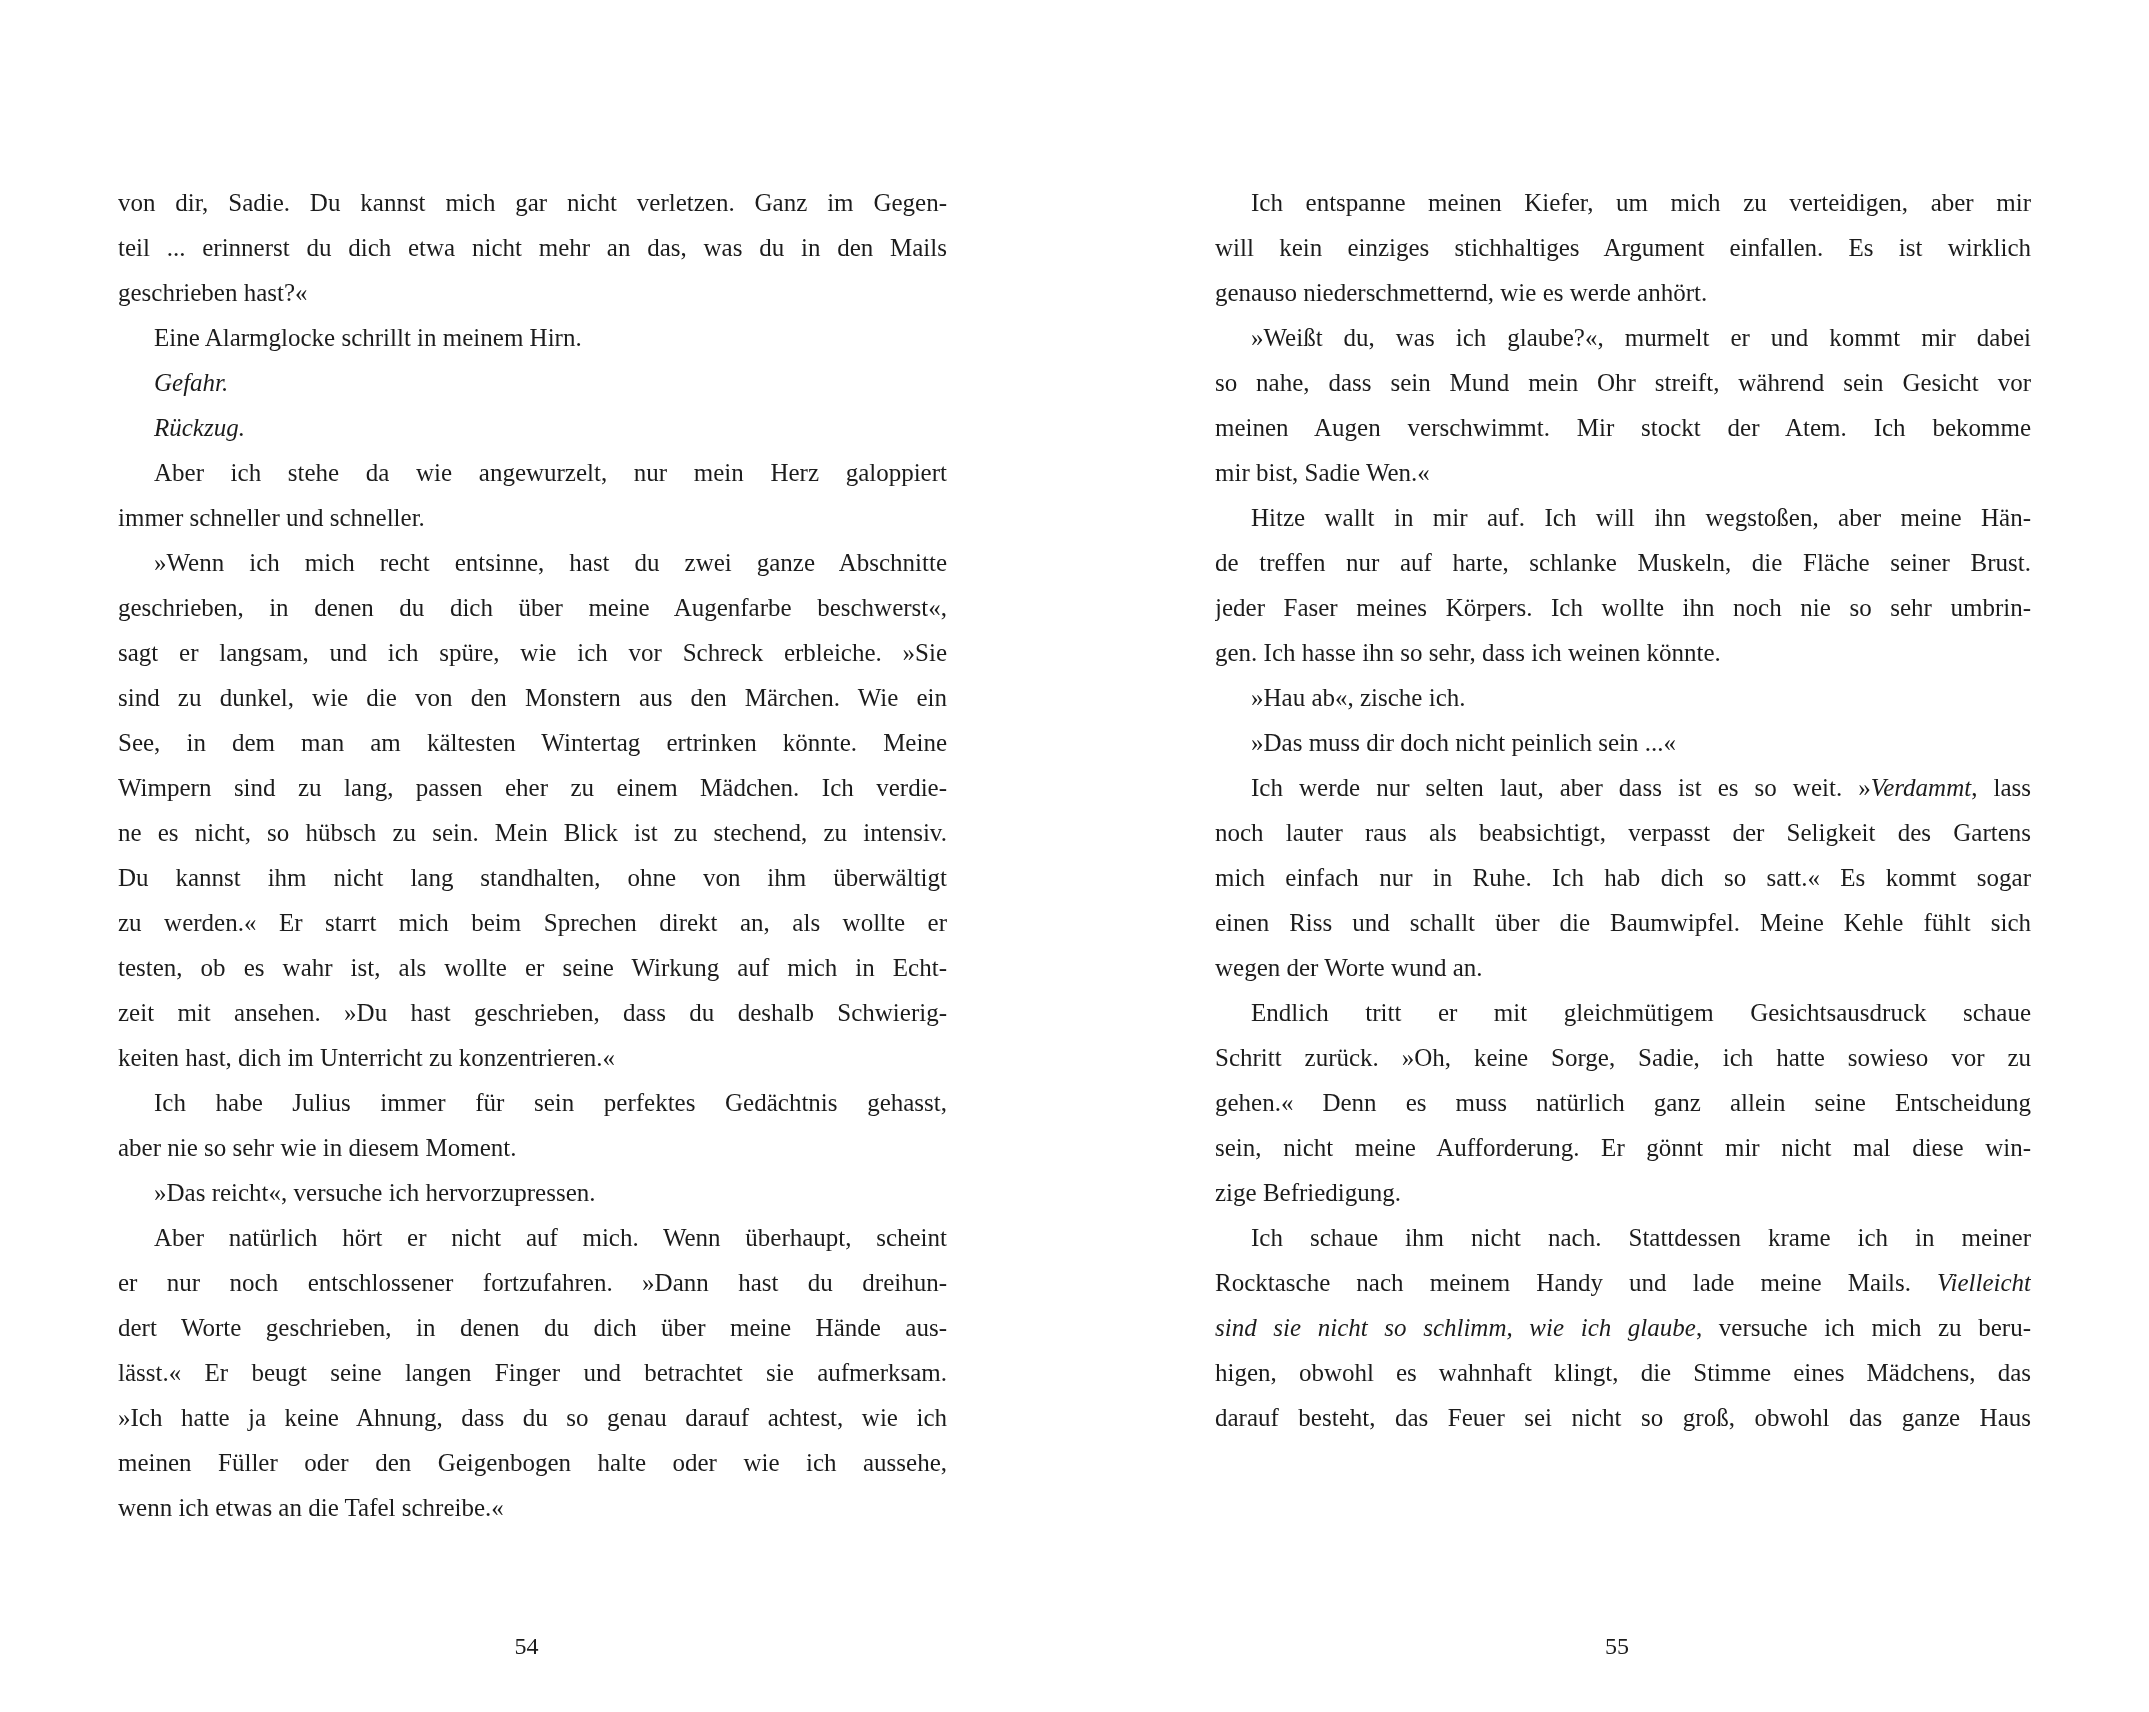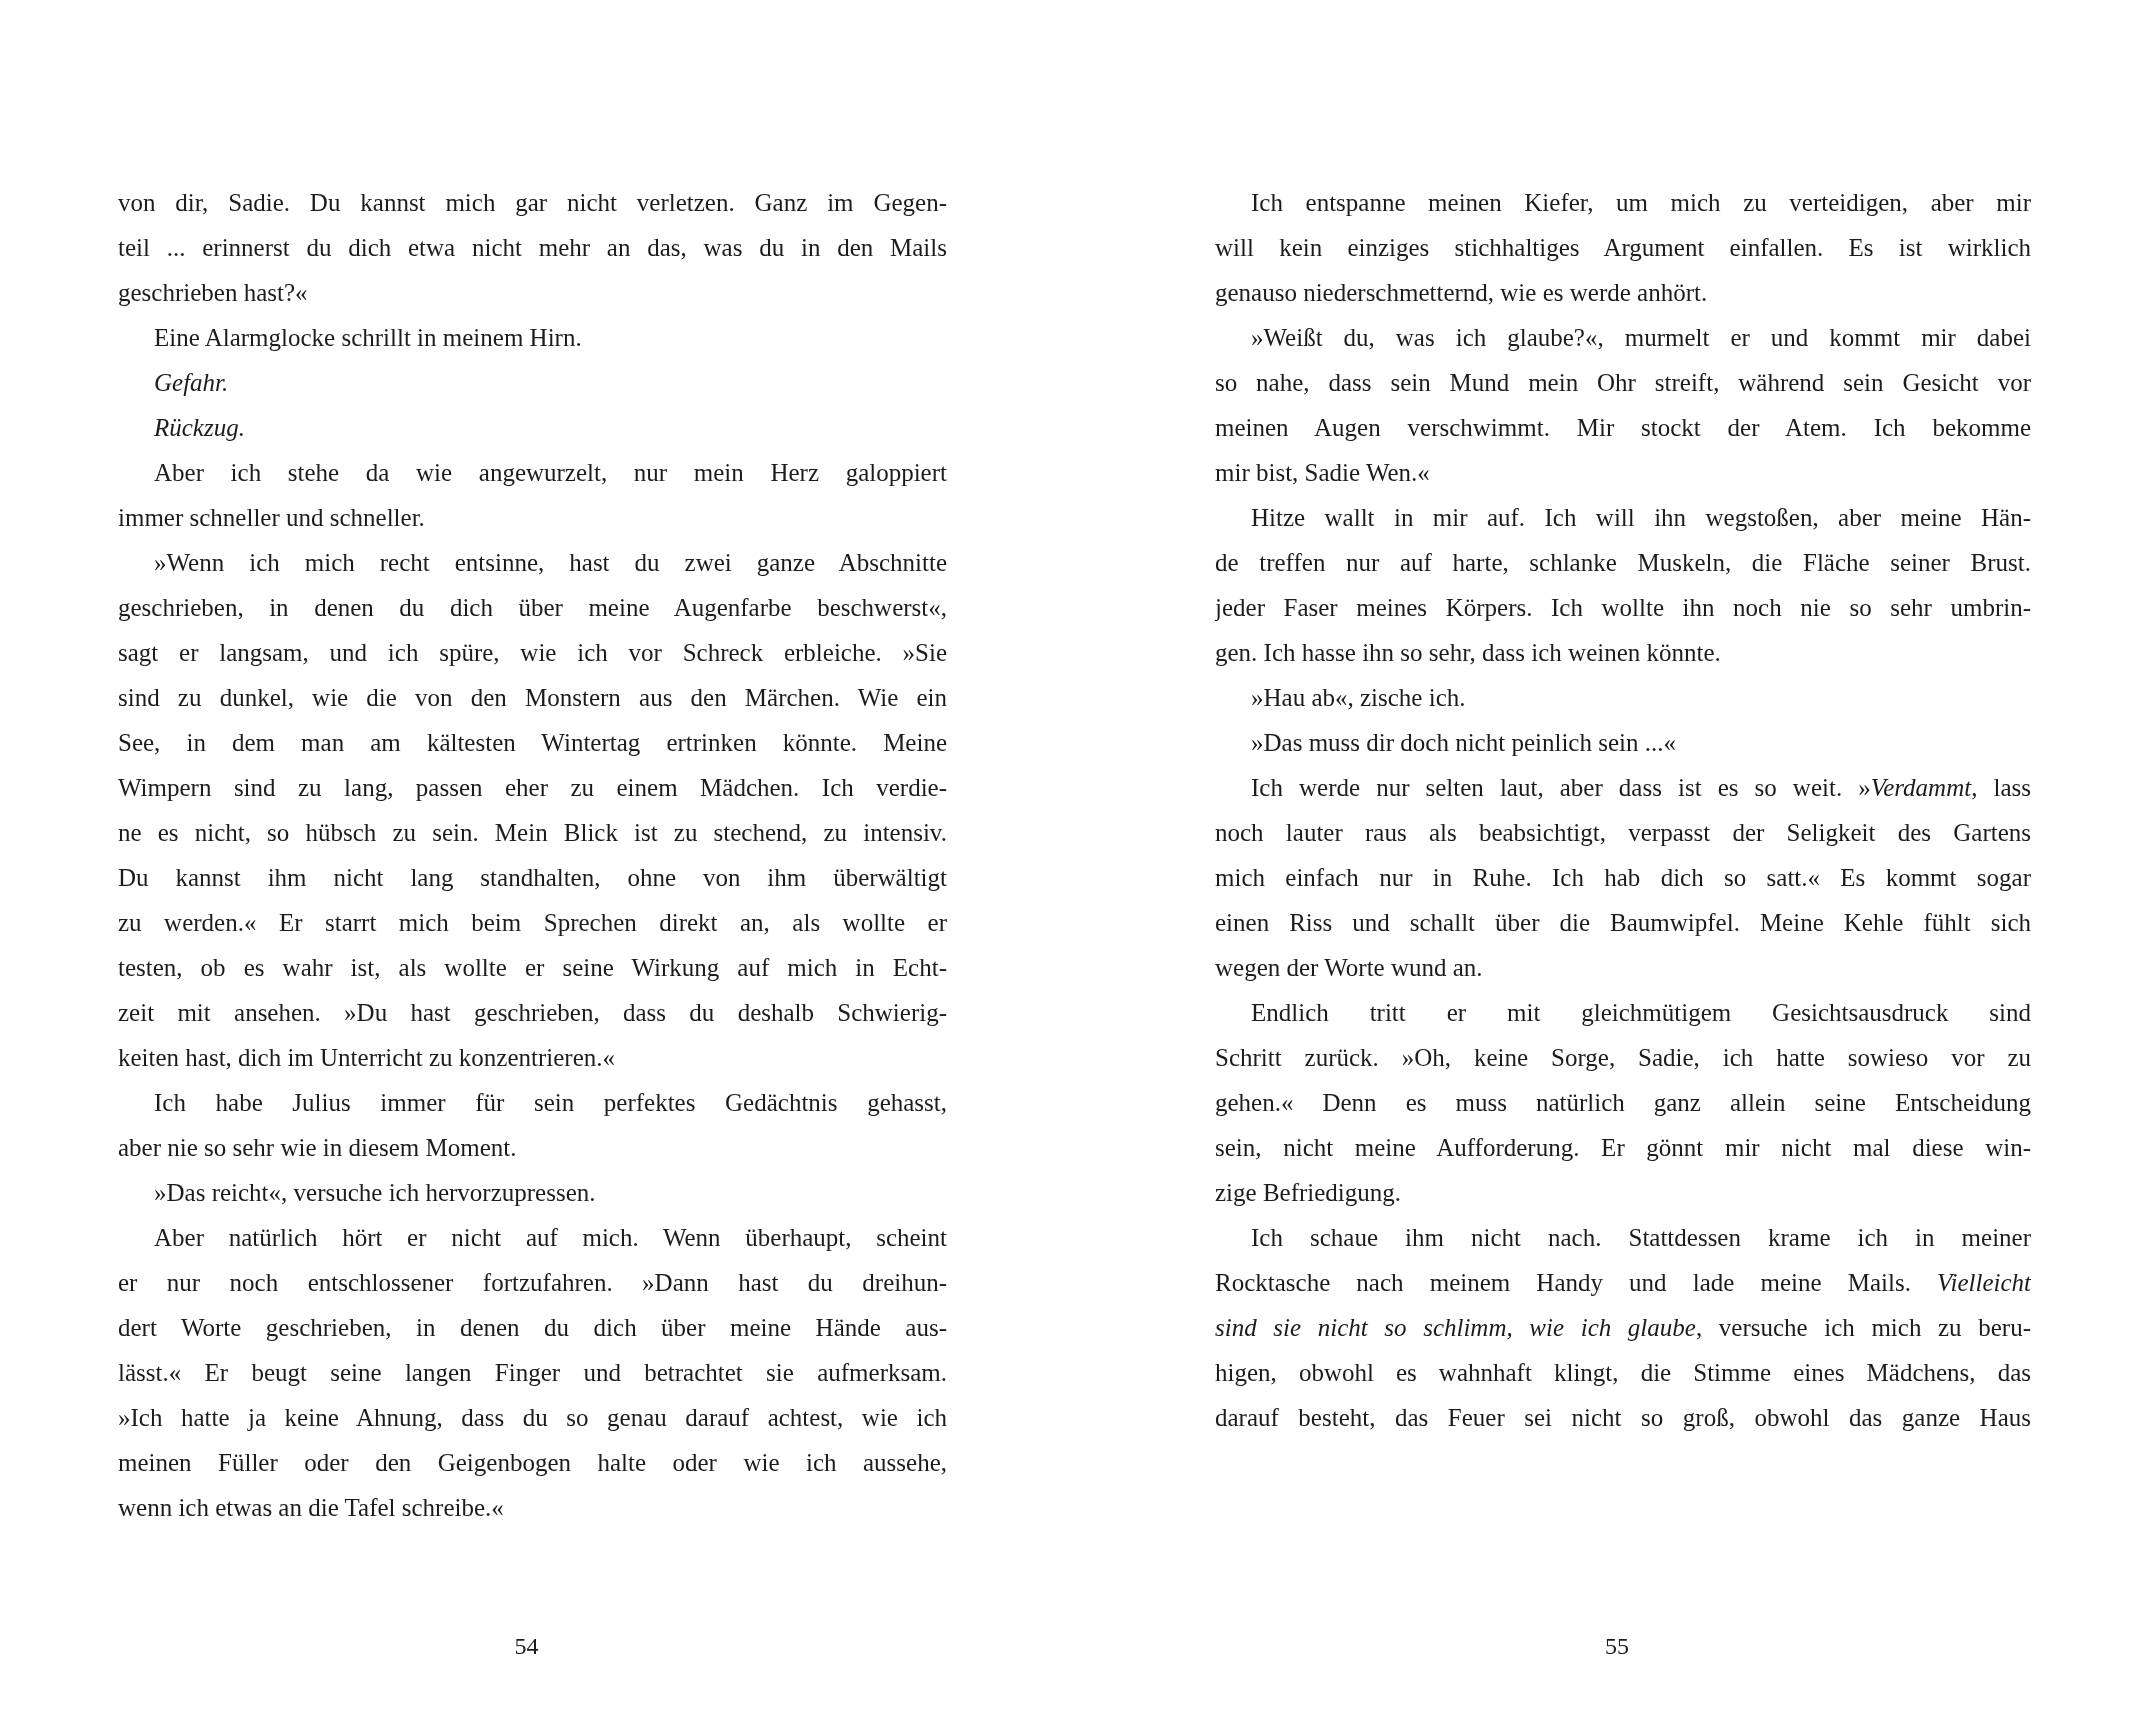--- a/index.html
+++ b/index.html
@@ -141,21 +141,21 @@
           <div class="line indent"><span>»Das muss dir doch nicht peinlich sein ...«</span></div>
         </div>
         <div class="para">
           <div class="line just indent"><span>Ich werde nur selten laut, aber dass ist es so weit. »</span><span class="it">Verdammt</span><span>, lass</span></div>
           <div class="line just"><span>noch lauter raus als beabsichtigt, verpasst der Seligkeit des Gartens</span></div>
           <div class="line just"><span>mich einfach nur in Ruhe. Ich hab dich so satt.« Es kommt sogar</span></div>
           <div class="line just"><span>einen Riss und schallt über die Baumwipfel. Meine Kehle fühlt sich</span></div>
           <div class="line"><span>wegen der Worte wund an.</span></div>
         </div>
         <div class="para">
-          <div class="line just indent"><span>Endlich tritt er mit gleichmütigem Gesichtsausdruck sind</span></div>
+          <div class="line just indent"><span>Endlich tritt er mit gleichmütigem Gesichtsausdruck schaue</span></div>
           <div class="line just"><span>Schritt zurück. »Oh, keine Sorge, Sadie, ich hatte sowieso vor zu</span></div>
           <div class="line just"><span>gehen.« Denn es muss natürlich ganz allein seine Entscheidung</span></div>
           <div class="line just"><span>sein, nicht meine Aufforderung. Er gönnt mir nicht mal diese win-</span></div>
           <div class="line"><span>zige Befriedigung.</span></div>
         </div>
         <div class="para">
           <div class="line just indent"><span>Ich schaue ihm nicht nach. Stattdessen krame ich in meiner</span></div>
           <div class="line just"><span>Rocktasche nach meinem Handy und lade meine Mails. </span><span class="it">Vielleicht</span></div>
           <div class="line just"><span class="it">sind sie nicht so schlimm, wie ich glaube</span><span>, versuche ich mich zu beru-</span></div>
           <div class="line just"><span>higen, obwohl es wahnhaft klingt, die Stimme eines Mädchens, das</span></div>

